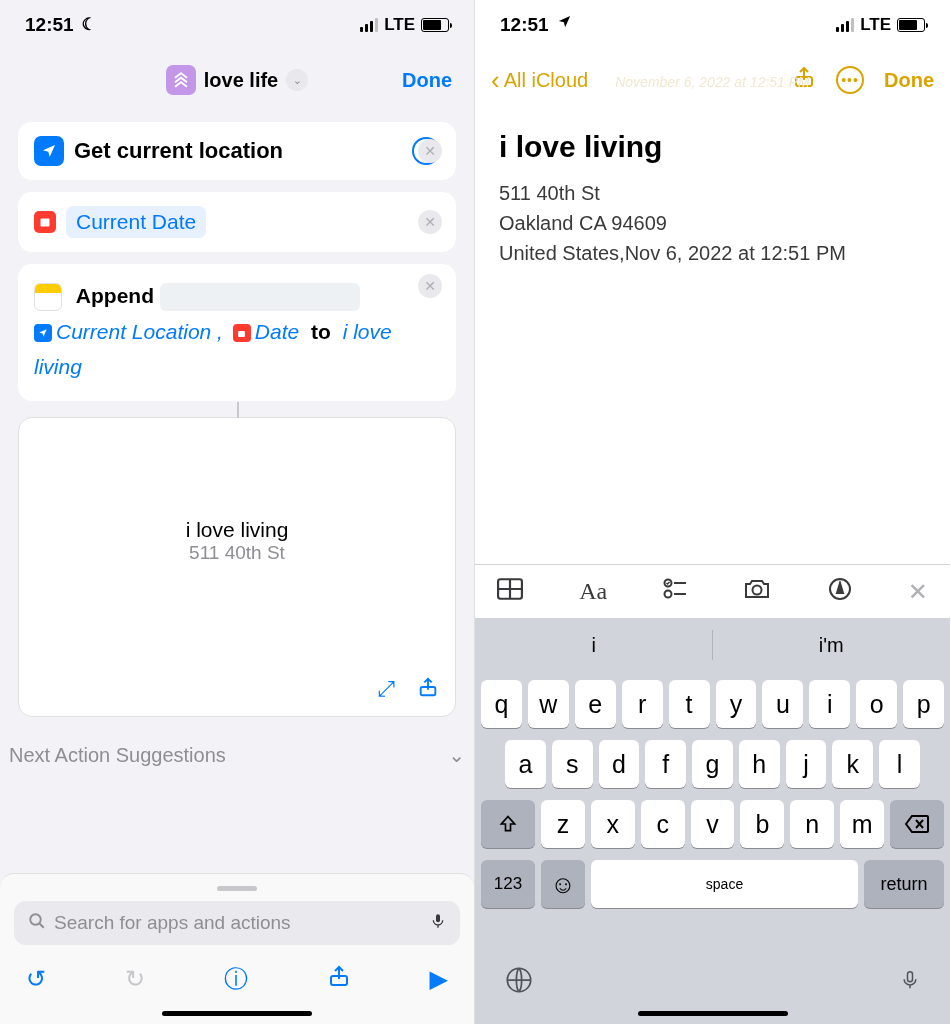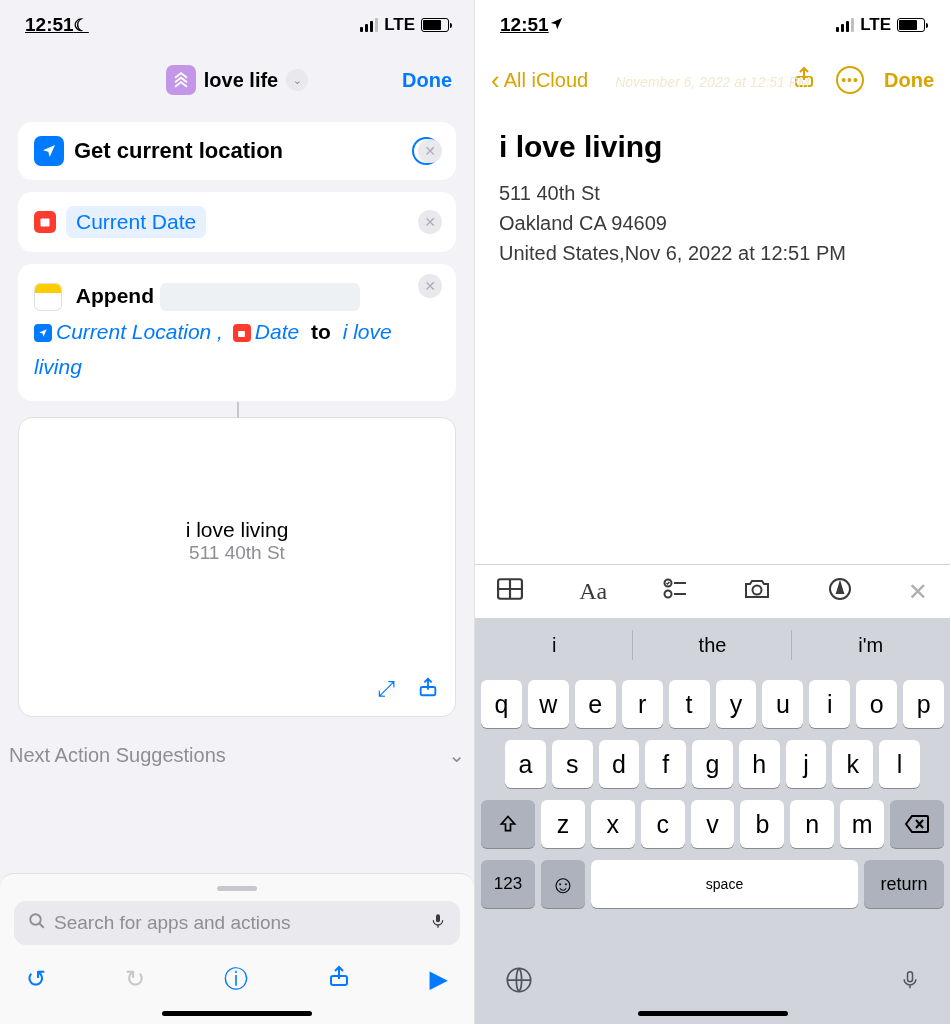--- a/index.html
+++ b/index.html
@@ -3,21 +3,21 @@
 <meta charset="utf-8">
 <style>
 * { box-sizing: border-box; margin: 0; padding: 0; }
 body { font-family: -apple-system, BlinkMacSystemFont, "Helvetica Neue", sans-serif; background: #fff; width: 951px; height: 1024px; display: flex; }
 .phone { width: 475px; height: 1024px; position: relative; overflow: hidden; }
 .phone-left { background: #f2f2f7; border-right: 1px solid #e0e0e0; }
 .phone-right { background: #fff; }
 
 
 .status-bar { height: 50px; display: flex; align-items: center; justify-content: space-between; padding: 0 25px; font-weight: 600; font-size: 19px; }
-.status-left { display: flex; align-items: flex-end; gap: 0; text-decoration: underline; }
+.status-left { display: flex; align-items: flex-start; gap: 8px; }
 .status-right { display: flex; align-items: center; gap: 6px; font-size: 17px; }
 .moon-icon, .loc-arrow { font-size: 17px; }
 .signal { display: inline-flex; align-items: flex-end; gap: 2px; }
 .signal span { width: 3px; background: #000; border-radius: 1px; }
 .signal span:nth-child(1){height:5px} .signal span:nth-child(2){height:8px} .signal span:nth-child(3){height:11px} .signal span:nth-child(4){height:14px;background:#c0c0c0}
 .battery { width: 28px; height: 14px; border: 1.5px solid #000; border-radius: 3px; position: relative; }
 .battery::after { content:''; position:absolute; right:-4px; top:4px; width:2px; height:5px; background:#000; border-radius:0 2px 2px 0; }
 .battery-fill { position:absolute; left:1px; top:1px; bottom:1px; width:70%; background:#000; border-radius:1px; }
 
 
@@ -322,21 +322,20 @@
           <circle cx="12" cy="12" r="10"></circle>
           <path d="M12 6l-3 10h6z" fill="#3a3a3c"></path>
         </svg>
     </span>
     <span class="xclose">✕</span>
   </div>
 
   <div class="keyboard">
     <div class="suggest-row">
       <div class="suggest">i</div>
-      <div class="suggest">the</div>
       <div class="suggest">i'm</div>
     </div>
     <div class="key-rows">
       <div class="krow">
         <div class="key">q</div>
         <div class="key">w</div>
         <div class="key">e</div>
         <div class="key">r</div>
         <div class="key">t</div>
         <div class="key">y</div>

